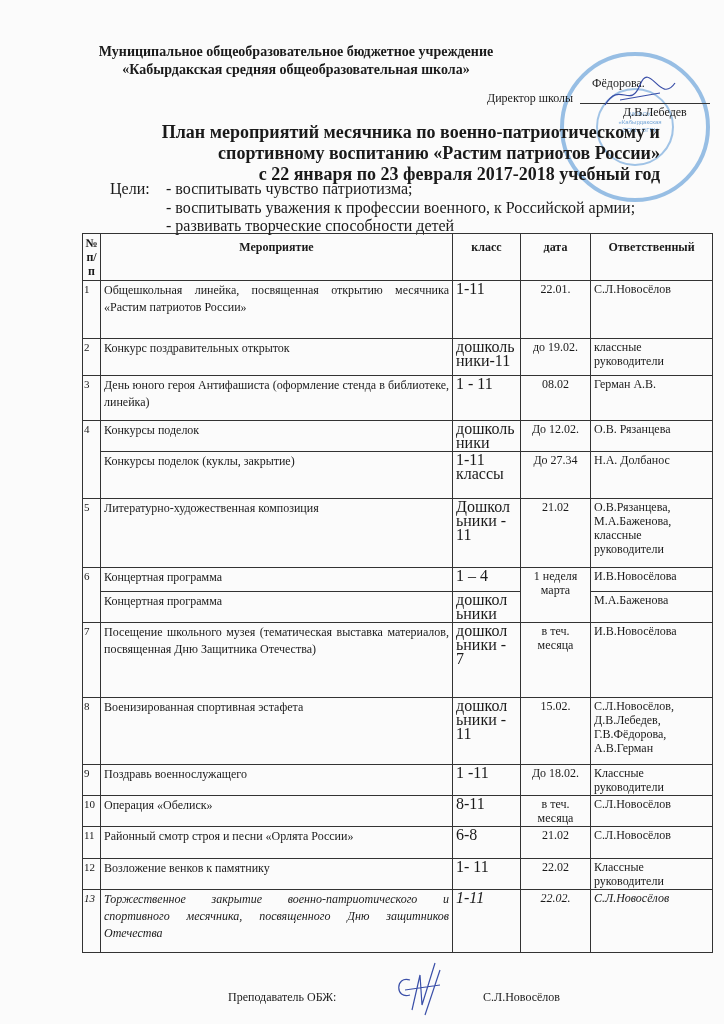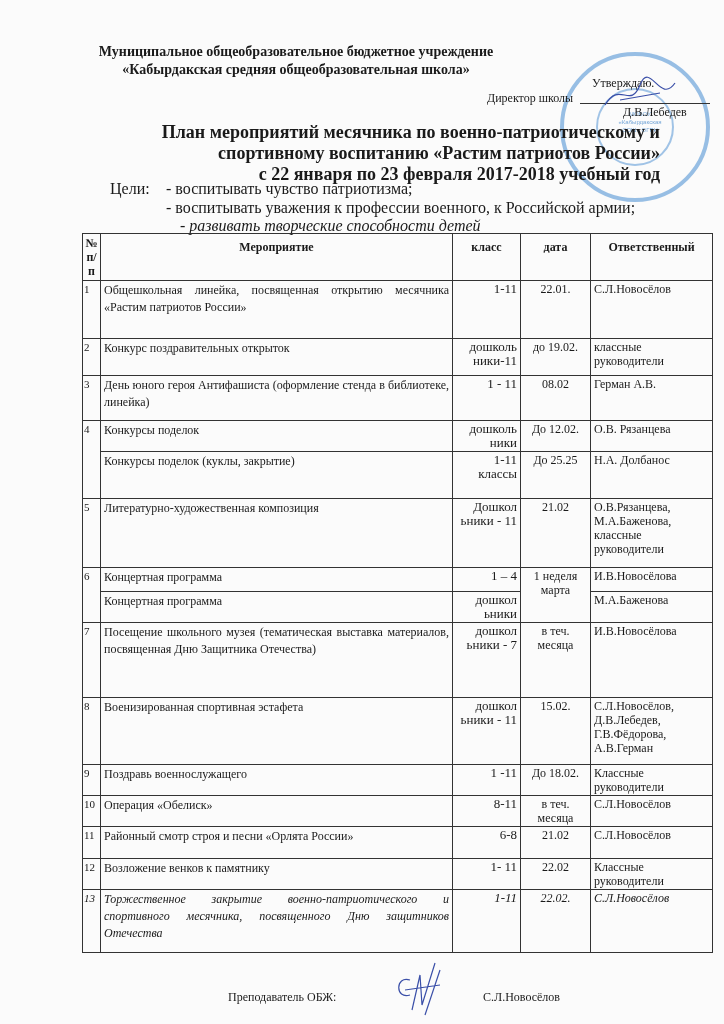--- a/index.html
+++ b/index.html
@@ -7,55 +7,55 @@
   .abs { position:absolute; }
   .hdr { left:0; width:592px; text-align:center; font-weight:bold; font-size:14px; line-height:17px; }
   .title { left:100px; width:560px; text-align:right; font-weight:bold; font-size:18px; line-height:21px; }
   .approve { font-size:12px; line-height:14px; }
   .goals { font-size:16px; line-height:19px; }
   table.plan { position:absolute; left:82px; top:233px; width:630px; border-collapse:collapse; table-layout:fixed; }
   table.plan td, table.plan th { border:1px solid #333; vertical-align:top; padding:1px 3px; }
   table.plan th { font-weight:bold; font-size:12px; line-height:14px; text-align:center; padding-top:6px; }
   .c-num { width:18px; font-size:11px; line-height:13px; padding:2px 1px !important; }
   .c-ev { font-size:12px; line-height:17px; text-align:justify; }
-  .c-cls { font-size:13px; line-height:14px; text-align:right; }
+  .c-cls { font-size:16px; line-height:14px; text-align:left; }
   .c-dt { font-size:12px; line-height:14px; text-align:center; }
   .c-resp { font-size:12px; line-height:14px; text-align:left; }
   .footer { font-size:12px; line-height:18px; }
   .stamp { left:560px; top:52px; width:150px; height:150px; border-radius:50%; border:4px solid rgba(70,140,210,0.55); box-sizing:border-box; }
   .stamp-inner { left:596px; top:88px; width:78px; height:78px; border-radius:50%; border:2px solid rgba(70,140,210,0.5); box-sizing:border-box; }
   .stamp-text { left:615px; top:110px; width:50px; font-family:"Liberation Sans", sans-serif; font-size:6px; line-height:8px; color:rgba(60,130,200,0.7); text-align:center; }
   .sig { stroke:#3a4fa8; fill:none; stroke-width:1.2; }
 </style>
 </head>
 <body>
 
 <div class="abs hdr" style="top:43px;">Муниципальное общеобразовательное бюджетное учреждение</div>
 <div class="abs hdr" style="top:61px;">«Кабырдакская средняя общеобразовательная школа»</div>
 
 <div class="abs stamp"></div>
 <div class="abs stamp-inner"></div>
 <div class="abs stamp-text">МОБОУ «Кабырдакская СОШ» ОГРН</div>
 
-<div class="abs approve" style="left:592px; top:76px;">Утверждаю.</div>
+<div class="abs approve" style="left:592px; top:76px;">Фёдорова.</div>
 <div class="abs approve" style="left:487px; top:91px;">Директор школы</div>
 <div class="abs" style="left:580px; top:103px; width:130px; border-top:1px solid #333;"></div>
 <svg class="abs" style="left:600px; top:75px;" width="80" height="40">
   <path class="sig" d="M5 30 C 20 5, 30 35, 40 10 S 60 30, 75 8 M 20 25 L 60 18"></path>
 </svg>
 <div class="abs approve" style="left:623px; top:105px;">Д.В.Лебедев</div>
 
 <div class="abs title" style="top:122px;">План  мероприятий месячника по военно-патриотическому и</div>
 <div class="abs title" style="top:143px;">спортивному воспитанию  «Растим патриотов России»</div>
 <div class="abs title" style="top:164px;">с 22 января по 23 февраля 2017-2018 учебный год</div>
 
 <div class="abs goals" style="left:110px; top:179px;">Цели:</div>
 <div class="abs goals" style="left:166px; top:179px;">- воспитывать  чувство  патриотизма;</div>
 <div class="abs goals" style="left:166px; top:198px;">- воспитывать уважения к  профессии военного, к Российской армии;</div>
-<div class="abs goals" style="left:180px; top:216px;font-style:italic;">- развивать творческие способности детей</div>
+<div class="abs goals" style="left:166px; top:216px;">- развивать творческие способности детей</div>
 
 <table class="plan">
   <colgroup>
     <col style="width:18px">
       <col style="width:352px">
       <col style="width:68px">
       <col style="width:70px">
       <col style="width:122px">
   </colgroup>
   <tbody>
@@ -90,21 +90,21 @@
   <tr style="height:30px;">
     <td class="c-num" rowspan="2">4</td>
     <td class="c-ev">Конкурсы поделок</td>
     <td class="c-cls">дошколь ники</td>
     <td class="c-dt">До 12.02.</td>
     <td class="c-resp">О.В. Рязанцева</td>
   </tr>
   <tr style="height:47px;">
     <td class="c-ev" style="text-align:left;">Конкурсы поделок (куклы, закрытие)</td>
     <td class="c-cls">1-11 классы</td>
-    <td class="c-dt">До 25.25</td>
+    <td class="c-dt">До 27.34</td>
     <td class="c-resp">Н.А. Долбанос</td>
   </tr>
   <tr style="height:69px;">
     <td class="c-num">5</td>
     <td class="c-ev">Литературно-художественная композиция</td>
     <td class="c-cls">Дошкол ьники - 11</td>
     <td class="c-dt">21.02</td>
     <td class="c-resp">О.В.Рязанцева, М.А.Баженова, классные руководители</td>
   </tr>
   <tr style="height:24px;">

